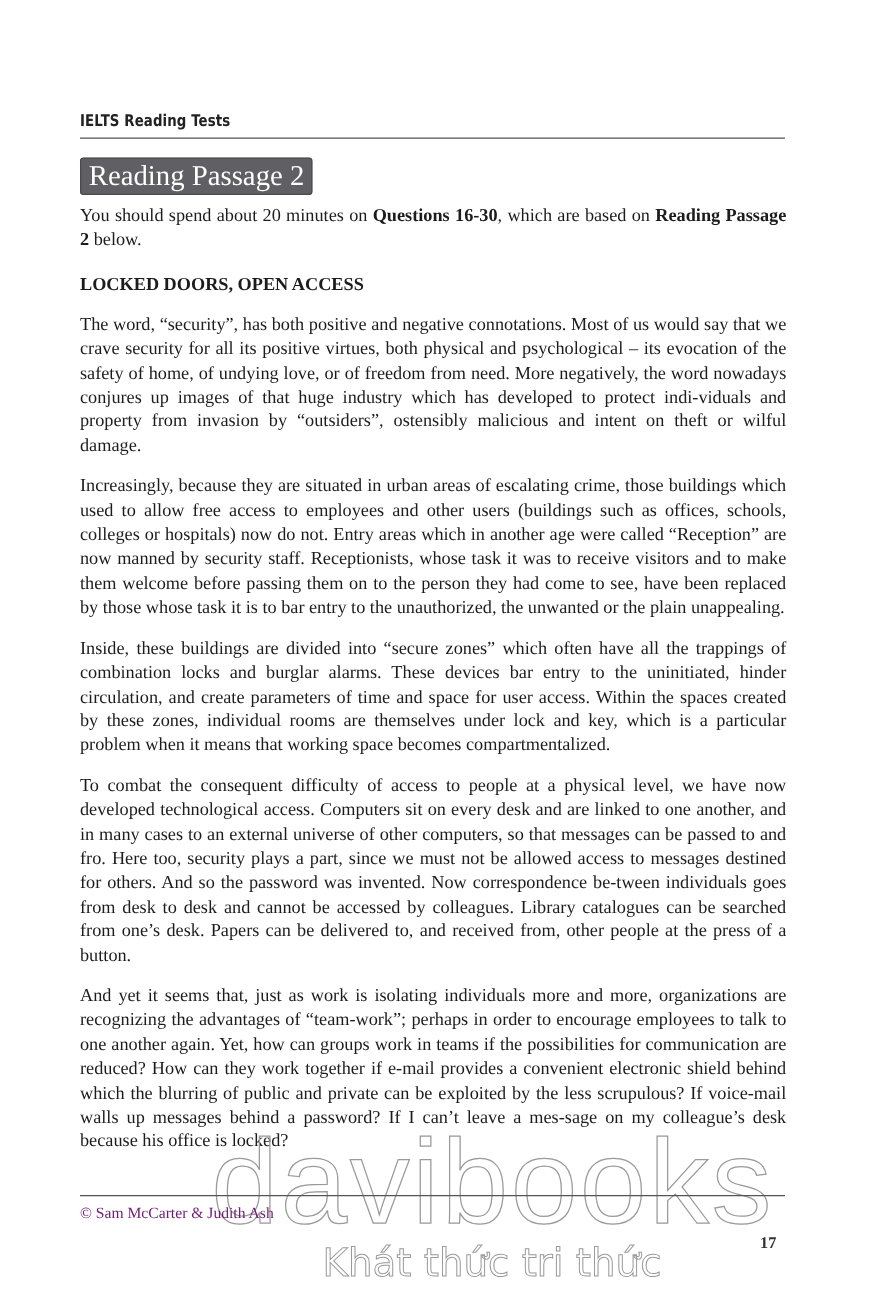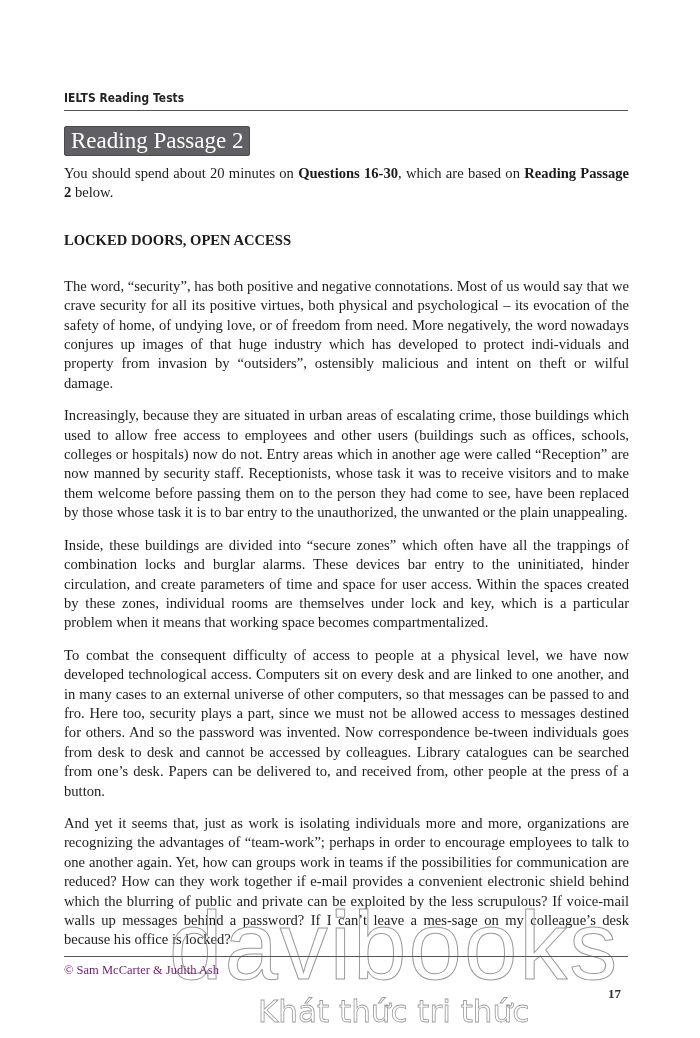--- a/index.html
+++ b/index.html
@@ -24,23 +24,23 @@
       position: absolute; left: 64px; top: 126px; height: 30px;
       padding: 0 7px; background: #606064; border-radius: 3px;
       color: #fff; font-size: 23px; line-height: 30px;
       box-shadow: 0 0 0 1px #4a4a4e inset;
     }
     .content {
       position: absolute; left: 64px; top: 164px; width: 565px;
       font-size: 14.6px; line-height: 19.4px; text-align: justify;
     }
     .content p { margin: 0 0 13px 0; }
-    .content .intro { margin-bottom: 28px; }
+    .content .intro { margin-bottom: 16px; }
     .content h2 {
-      font-size: 14.6px; font-weight: bold; margin: 0 0 27px 0;
+      font-size: 14.6px; font-weight: bold; margin: 0 0 13px 0;
       line-height: 19px;
     }
     .footer-rule {
       position: absolute; left: 64px; top: 956px; width: 564px;
       border-top: 1.5px solid #555;
     }
     .footer-left {
       position: absolute; left: 64px; top: 963px; font-size: 12.5px; color: #701a75;
     }
     .footer-right {

